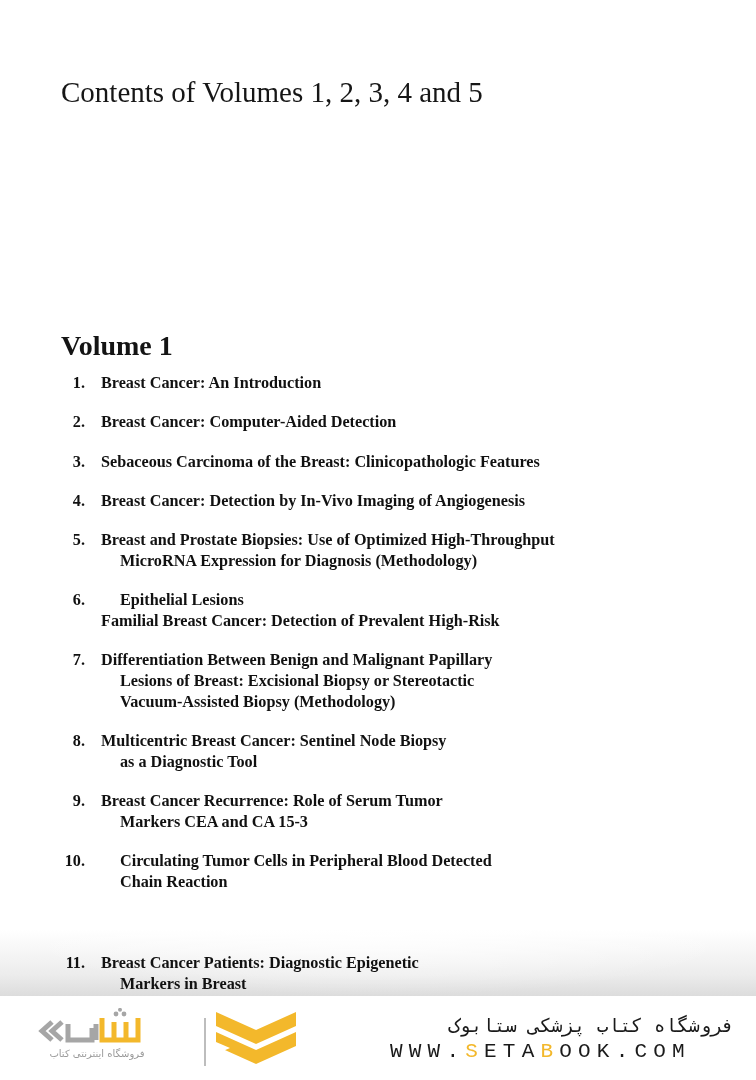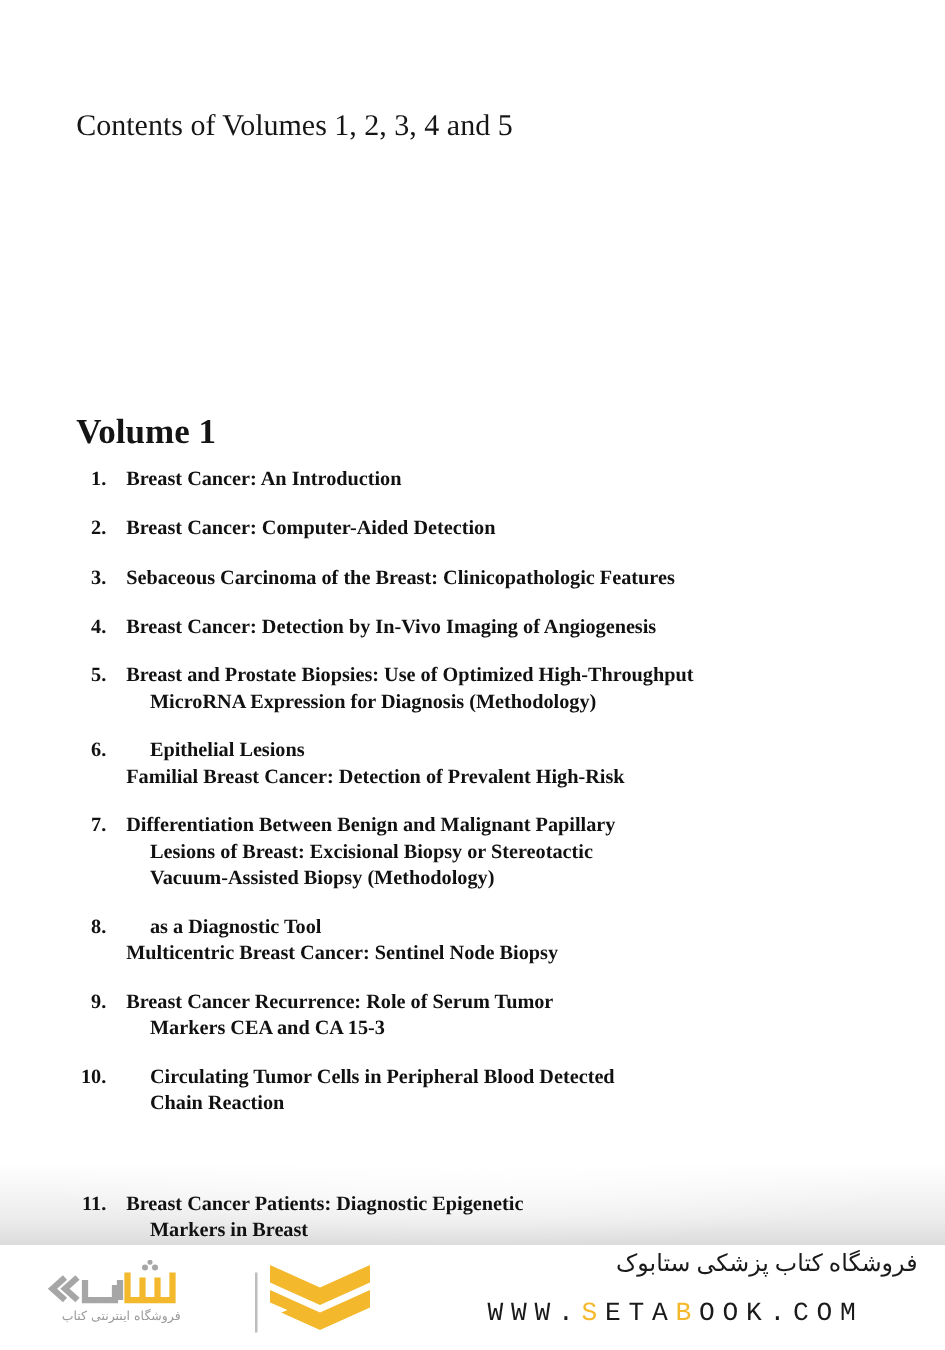--- a/index.html
+++ b/index.html
@@ -13,40 +13,40 @@
       position: absolute; left: 0; top: 0; width: 756px; height: 996px;
       background: linear-gradient(to bottom, #ffffff 0px, #ffffff 930px, #ececec 975px, #dcdcdc 996px);
     }
     .page::after {
       content: ""; position: absolute; left: 0; right: 0; top: 930px; bottom: 0;
       background: radial-gradient(ellipse at 50% 0%, rgba(255,255,255,0.85) 0%, rgba(255,255,255,0) 70%);
       pointer-events: none;
     }
     .title {
       position: absolute; left: 61px; top: 76px;
-      font-size: 24px; font-weight: normal; letter-spacing: 0px;
-      white-space: nowrap; color: #161616; margin-top: 12px;
+      font-size: 29px; font-weight: normal; letter-spacing: 0px;
+      white-space: nowrap; color: #161616;
     }
     .vol-heading {
       position: absolute; left: 61px; top: 330px;
       font-size: 28px; font-weight: bold; color: #141414;
     }
     .toc { position: absolute; left: 0; top: 0; width: 756px; z-index: 2; }
     .entry { position: absolute; left: 0; font-size: 16.2px; font-weight: bold; line-height: 21px; }
     .num { position: absolute; width: 85px; text-align: right; left: 0; white-space: nowrap; }
     .lines { position: absolute; left: 101px; white-space: nowrap; }
     .line.cont { padding-left: 19px; }
 
     .footer {
       position: absolute; left: 0; top: 996px; width: 756px; height: 84px; background: #ffffff;
     }
     .logo-wrap { position: absolute; left: 36px; top: 12px; width: 260px; height: 66px; }
     .logo-divider { position: absolute; left: 168px; top: 10px; width: 2px; height: 48px; background: #bdbdbd; }
     .shop-fa {
-      position: absolute; right: 22px; top: 3px; font-family: Liberation Serif, serif;
+      position: absolute; right: 22px; top: 18px; font-family: Liberation Mono, monospace;
       font-size: 19px; color: #1a1a1a; direction: rtl; white-space: nowrap;
     }
     .shop-url {
       position: absolute; left: 390px; top: 44px; font-family: Liberation Mono, monospace;
       font-size: 21px; letter-spacing: 6.2px; color: #1a1a1a; white-space: nowrap;
     }
     .accent { color: #f3b82b; }
     .logo-tag {
       position: absolute; left: 2px; top: 40px; font-family: "DejaVu Sans", sans-serif;
       font-size: 10px; color: #9a9a9a; direction: rtl; white-space: nowrap; width: 118px; text-align: center;
@@ -110,22 +110,22 @@
       <div class="lines">
         <div class="line">Differentiation Between Benign and Malignant Papillary</div>
         <div class="line cont">Lesions of Breast: Excisional Biopsy or Stereotactic</div>
         <div class="line cont">Vacuum-Assisted Biopsy (Methodology)</div>
       </div>
     </div>
 
     <div class="entry" style="top:731px">
       <span class="num">8.</span>
       <div class="lines">
+        <div class="line">Multicentric Breast Cancer: Sentinel Node Biopsy</div>
         <div class="line cont">as a Diagnostic Tool</div>
-        <div class="line">Multicentric Breast Cancer: Sentinel Node Biopsy</div>
       </div>
     </div>
 
     <div class="entry" style="top:791px">
       <span class="num">9.</span>
       <div class="lines">
         <div class="line">Breast Cancer Recurrence: Role of Serum Tumor</div>
         <div class="line cont">Markers CEA and CA 15-3</div>
       </div>
     </div>

